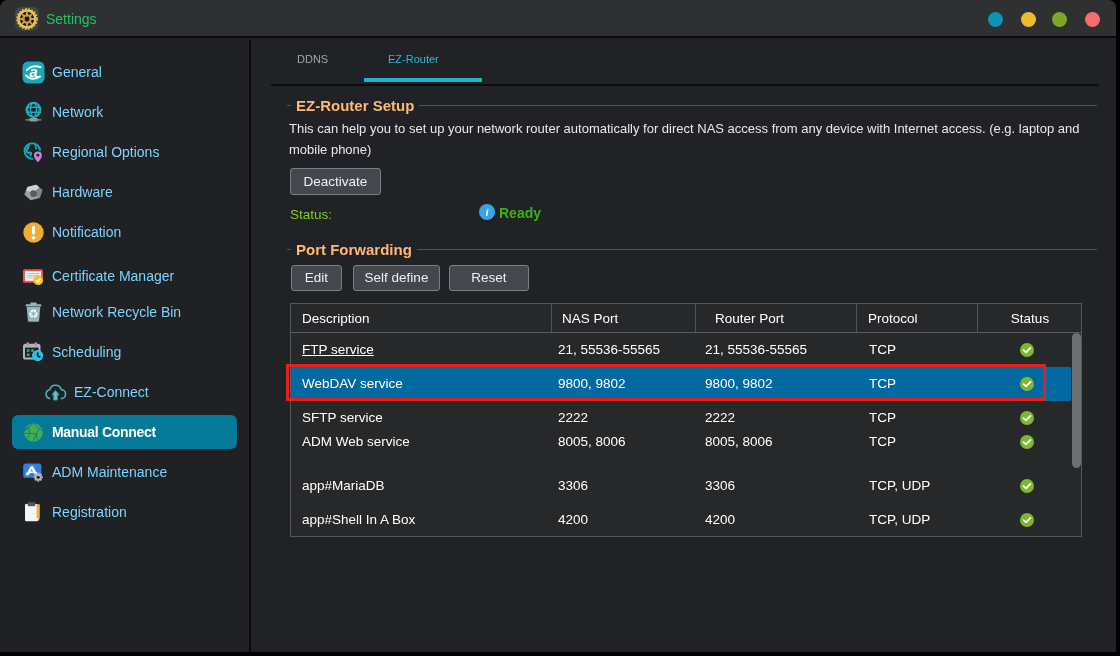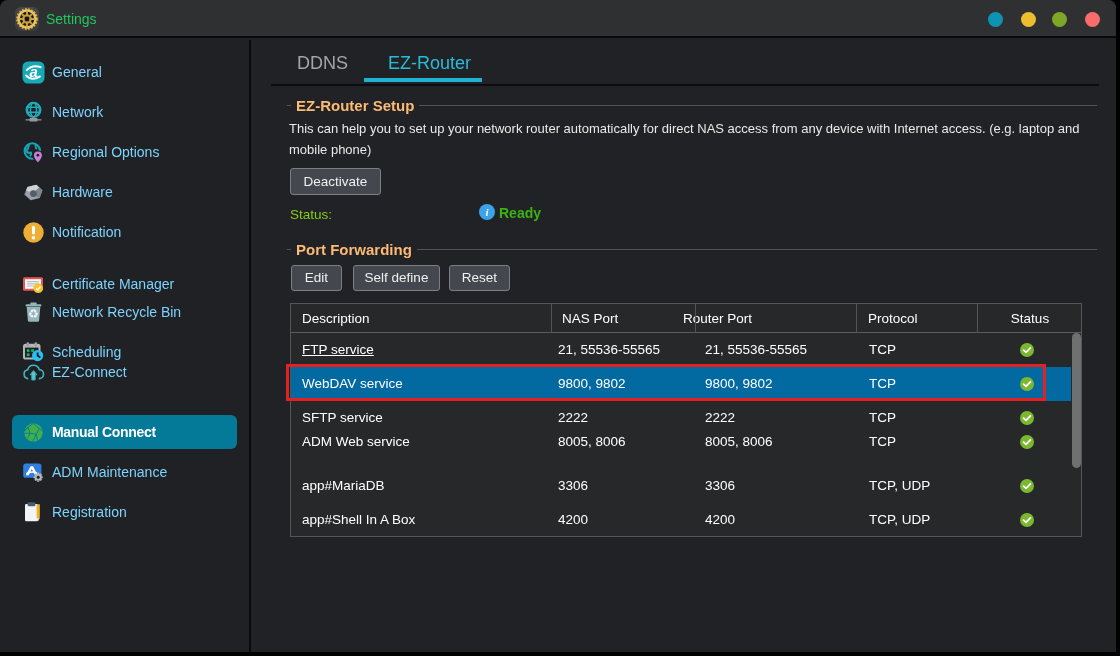--- a/index.html
+++ b/index.html
@@ -17,21 +17,21 @@
   background:#202124; border-right:2px solid #0a0a0b; }
 .menuitem { position:absolute; left:0; width:251px; height:40px; }
 .menuitem .lbl { position:absolute; left:52px; top:50%; transform:translateY(-50%);
   font-size:14px; color:#7dd3fc; white-space:nowrap; }
 .menuitem svg { position:absolute; left:22px; top:9px; }
 .sel { position:absolute; left:12px; top:375px; width:225px; height:34px;
   background:#047a98; border-radius:6px; }
 .content { position:absolute; left:253px; top:40px; width:863px; height:612px;
   background:#212225; }
 .abs { position:absolute; }
-.tab { font-size:18px; }
+.tab { font-size:11px; }
 .tabline { position:absolute; left:271px; top:84px; width:828px; height:2px; background:#0c0d0e; }
 .fline { position:absolute; height:1px; background:#515356; }
 .ftitle { position:absolute; font-size:15px; font-weight:bold; color:#fdba74;
   background:#212225; padding:0 5px; white-space:nowrap; }
 .para { position:absolute; font-size:13px; color:#e9e9e9; line-height:21px; white-space:nowrap; }
 .btn { position:absolute; background:#44474e; border:1px solid #7b7f86;
   border-radius:3px; color:#f0f0f0; font-size:13.5px; text-align:center;
   font-family:"Liberation Sans", sans-serif; }
 .tbl { position:absolute; left:290px; top:303px; width:792px; height:234px;
   border:1px solid #54565a; background:#27282a; }
@@ -67,27 +67,27 @@
   <svg class="abs" style="left:479px; top:204px;" width="16" height="16" viewBox="0 0 16 16">
     <circle cx="8" cy="8" r="8" fill="#3da3e8"></circle>
     <text x="8" y="12" font-size="11" font-style="italic" font-weight="bold" font-family="Liberation Serif,serif" fill="#fff" text-anchor="middle">i</text>
   </svg>
   <div class="abs" style="left:499px; top:205px; font-size:14px; font-weight:bold; color:#3bb313;">Ready</div>
 
   <div class="fline" style="left:287px; top:249px; width:810px;"></div>
   <div class="ftitle" style="left:291px; top:241px;">Port Forwarding</div>
   <div class="btn" style="left:291px; top:265px; width:51px; height:26px; line-height:24px;">Edit</div>
   <div class="btn" style="left:353px; top:265px; width:87px; height:26px; line-height:24px;">Self define</div>
-  <div class="btn" style="left:449px; top:265px; width:61px; height:26px; line-height:24px;">Reset</div>
+  <div class="btn" style="left:449px; top:265px; width:80px; height:26px; line-height:24px;">Reset</div>
 
   <div class="tbl">
     <div class="thead">
       <div class="th" style="left:11px;">Description</div>
       <div class="th" style="left:271px;">NAS Port</div>
-      <div class="th" style="left:392px;text-align:center;">Router Port</div>
+      <div class="th" style="left:424px;text-align:center;">Router Port</div>
       <div class="th" style="left:577px;">Protocol</div>
       <div class="th" style="left:687px; width:104px; text-align:center;">Status</div>
       <div class="vsep" style="left:260px;"></div>
       <div class="vsep" style="left:404px;"></div>
       <div class="vsep" style="left:565px;"></div>
       <div class="vsep" style="left:686px;"></div>
     </div>
 
     <div class="row" style="top:29px;">
       <div class="cell" style="left:11px;text-decoration:underline;">FTP service</div>
@@ -200,21 +200,21 @@
       <span class="lbl">Hardware</span>
     </div>
     <div class="menuitem" style="top:172px;">
       <svg width="23" height="23" viewBox="0 0 23 23">
           <circle cx="11.5" cy="11.5" r="10.2" fill="#eead35"></circle>
           <rect x="10" y="4.8" width="3" height="8.6" rx="1.5" fill="#fff"></rect>
           <circle cx="11.5" cy="16.8" r="1.8" fill="#fff"></circle>
         </svg>
       <span class="lbl">Notification</span>
     </div>
-    <div class="menuitem" style="top:224px;">
+    <div class="menuitem" style="top:216px;">
       <svg width="23" height="23" viewBox="0 0 23 23">
           <rect x="1" y="4.2" width="20" height="13.6" rx="1.5" fill="#ef5350"></rect>
           <rect x="3" y="6.2" width="16" height="9.6" fill="#f7f9fa"></rect>
           <path d="M5 8.6 H17 M5 10.8 H17 M5 13 H12.5" stroke="#b9bdc1" stroke-width="1.2"></path>
           <circle cx="16.2" cy="15.3" r="4.8" fill="#f5c324"></circle>
           <path d="M14 15.4 L15.7 17 L18.5 13.6" stroke="#fff" stroke-width="1.5" fill="none"></path>
         </svg>
       <span class="lbl">Certificate Manager</span>
     </div>
     <div class="menuitem" style="top:252px;">
@@ -233,21 +233,21 @@
           <rect x="4.6" y="1.2" width="2.4" height="4.2" rx="1" fill="#9ca0a4"></rect>
           <rect x="12.6" y="1.2" width="2.4" height="4.2" rx="1" fill="#9ca0a4"></rect>
           <rect x="4.8" y="8.2" width="2.7" height="2.7" fill="#12b76a"></rect>
           <rect x="9.2" y="8.2" width="2.7" height="2.7" fill="#12b76a"></rect>
           <rect x="4.8" y="12.4" width="2.7" height="2.7" fill="#12b76a"></rect>
           <circle cx="15.6" cy="14.6" r="5.6" fill="#27c0f0"></circle>
           <path d="M15.6 11.4 V14.6 L18.3 16.4" stroke="#15181b" stroke-width="1.8" fill="none"></path>
         </svg>
       <span class="lbl">Scheduling</span>
     </div>
-    <div class="menuitem" style="top:312px;">
+    <div class="menuitem" style="top:332px;margin-left:22px;">
       <svg width="23" height="23" viewBox="0 0 23 23">
           <path d="M6.3 17.6 a4.5 4.5 0 0 1 -0.6 -8.9 a6 6 0 0 1 11.6 -0.1 a4.2 4.2 0 0 1 -0.5 9" fill="none" stroke="#3fb5be" stroke-width="1.6"></path>
           <path d="M11.5 9.6 L15 13.8 H13.2 V19 H9.8 V13.8 H8 Z" fill="#63c3ca" stroke="#2ba8b2" stroke-width="1"></path>
         </svg>
       <span class="lbl">EZ-Connect</span>
     </div>
     <div class="menuitem" style="top:372px;">
       <svg width="23" height="23" viewBox="0 0 23 23">
           <circle cx="11.5" cy="11.5" r="9.2" fill="#42b04a"></circle>
           <g stroke="#067e9c" stroke-width="1" fill="none">

